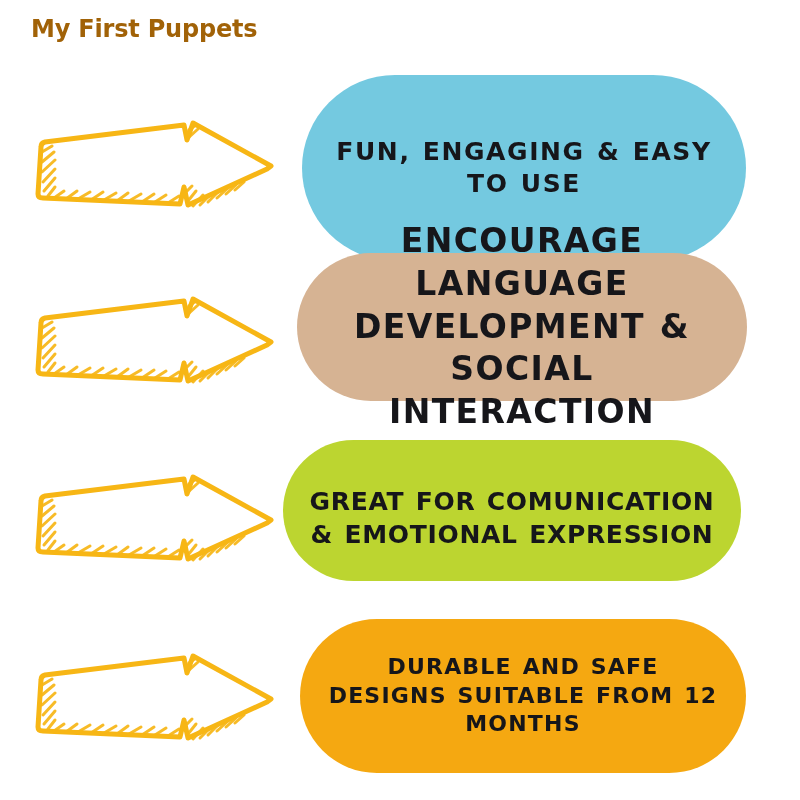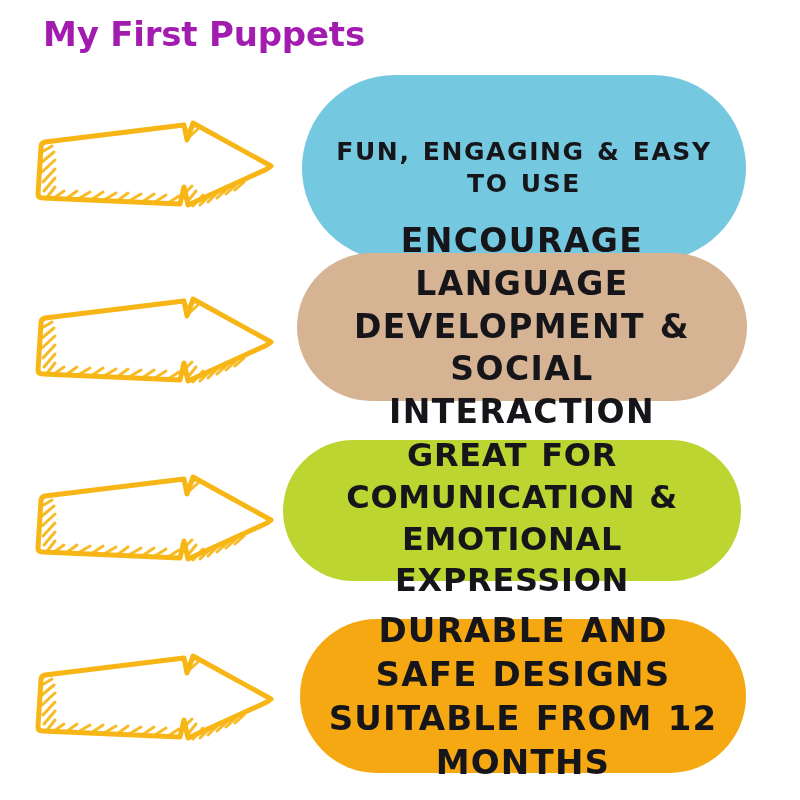--- a/index.html
+++ b/index.html
@@ -19,26 +19,25 @@
     overflow: hidden;
   }
 
   
   .page-title {
     position: absolute;
     left: 31px;
     top: 17px;
     font-family: "DejaVu Sans", sans-serif;
     font-weight: bold;
-    font-size: 34px;
+    font-size: 24px;
     letter-spacing: -0.2px;
-    color: #a21caf;
+    color: #a16207;
     white-space: nowrap;
     line-height: 1;
-    margin-left: 12px;
   }
 
   
   .row {
     position: absolute;
     left: 0;
     width: 800px;
   }
 
   
@@ -77,22 +76,22 @@
   }
 
   
   .pill-1 { left: 302px; top: 75px;  width: 444px; height: 186px; background: #74c9e0; }
   .pill-2 { left: 297px; top: 253px; width: 450px; height: 148px; background: #d6b393; }
   .pill-3 { left: 283px; top: 440px; width: 458px; height: 141px; background: #bcd530; }
   .pill-4 { left: 300px; top: 619px; width: 446px; height: 154px; background: #f5a811; }
 
   .pill-1 .pill-text { font-size: 25px; }
   .pill-2 .pill-text { font-size: 33px; letter-spacing: 1.4px; }
-  .pill-3 .pill-text { font-size: 32px; letter-spacing: 0.7px; margin-top: 16px; }
-  .pill-4 .pill-text { font-size: 34px; letter-spacing: 1.2px; }
+  .pill-3 .pill-text { font-size: 25px; letter-spacing: 0.7px; margin-top: 16px; }
+  .pill-4 .pill-text { font-size: 22px; letter-spacing: 1.2px; }
 </style>
 </head>
 <body>
 
 <div id="infographic">
 
   <div class="page-title">My First Puppets</div>
 
   <div class="row" style="top:0;">
 

